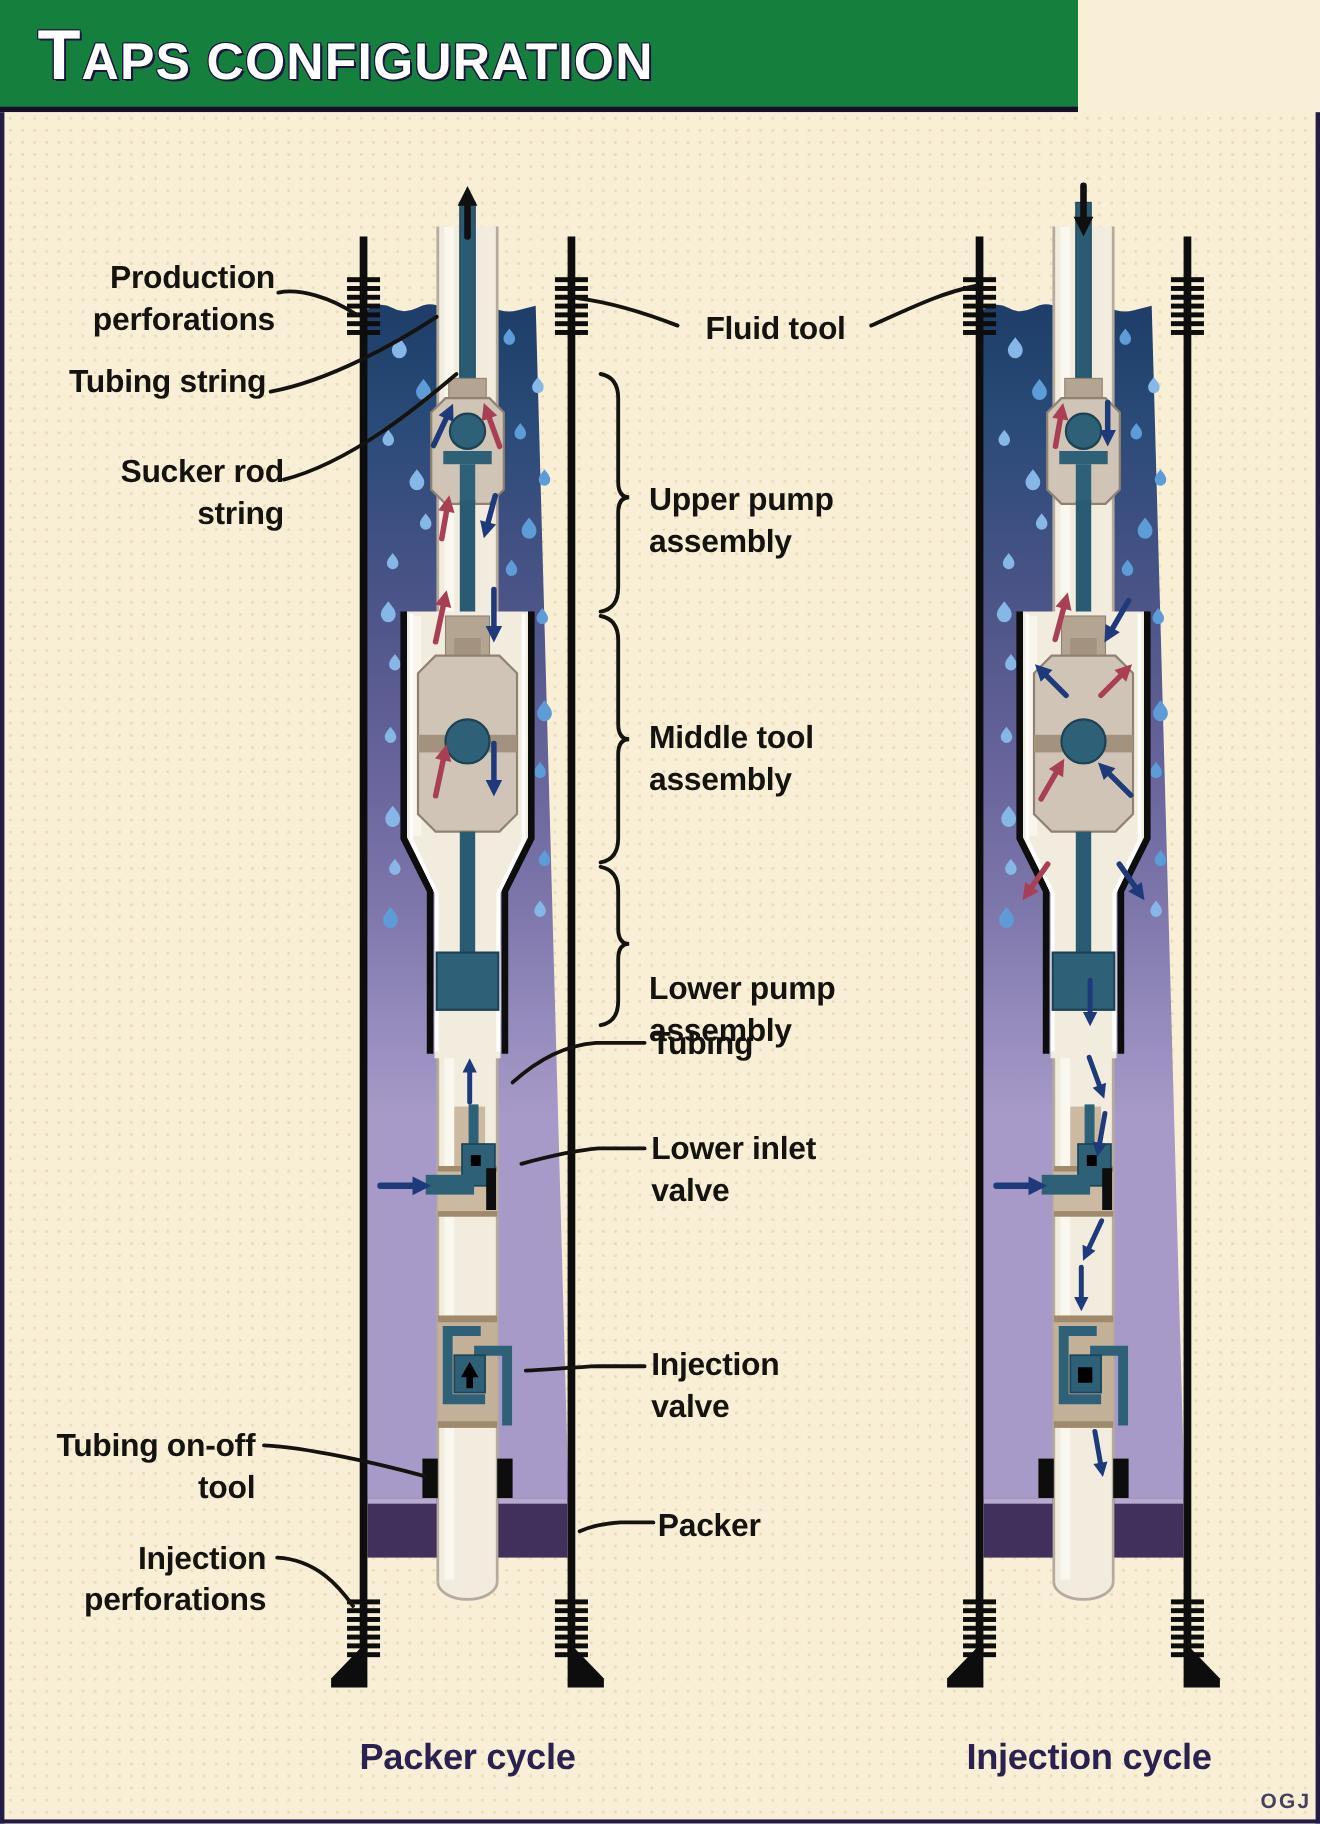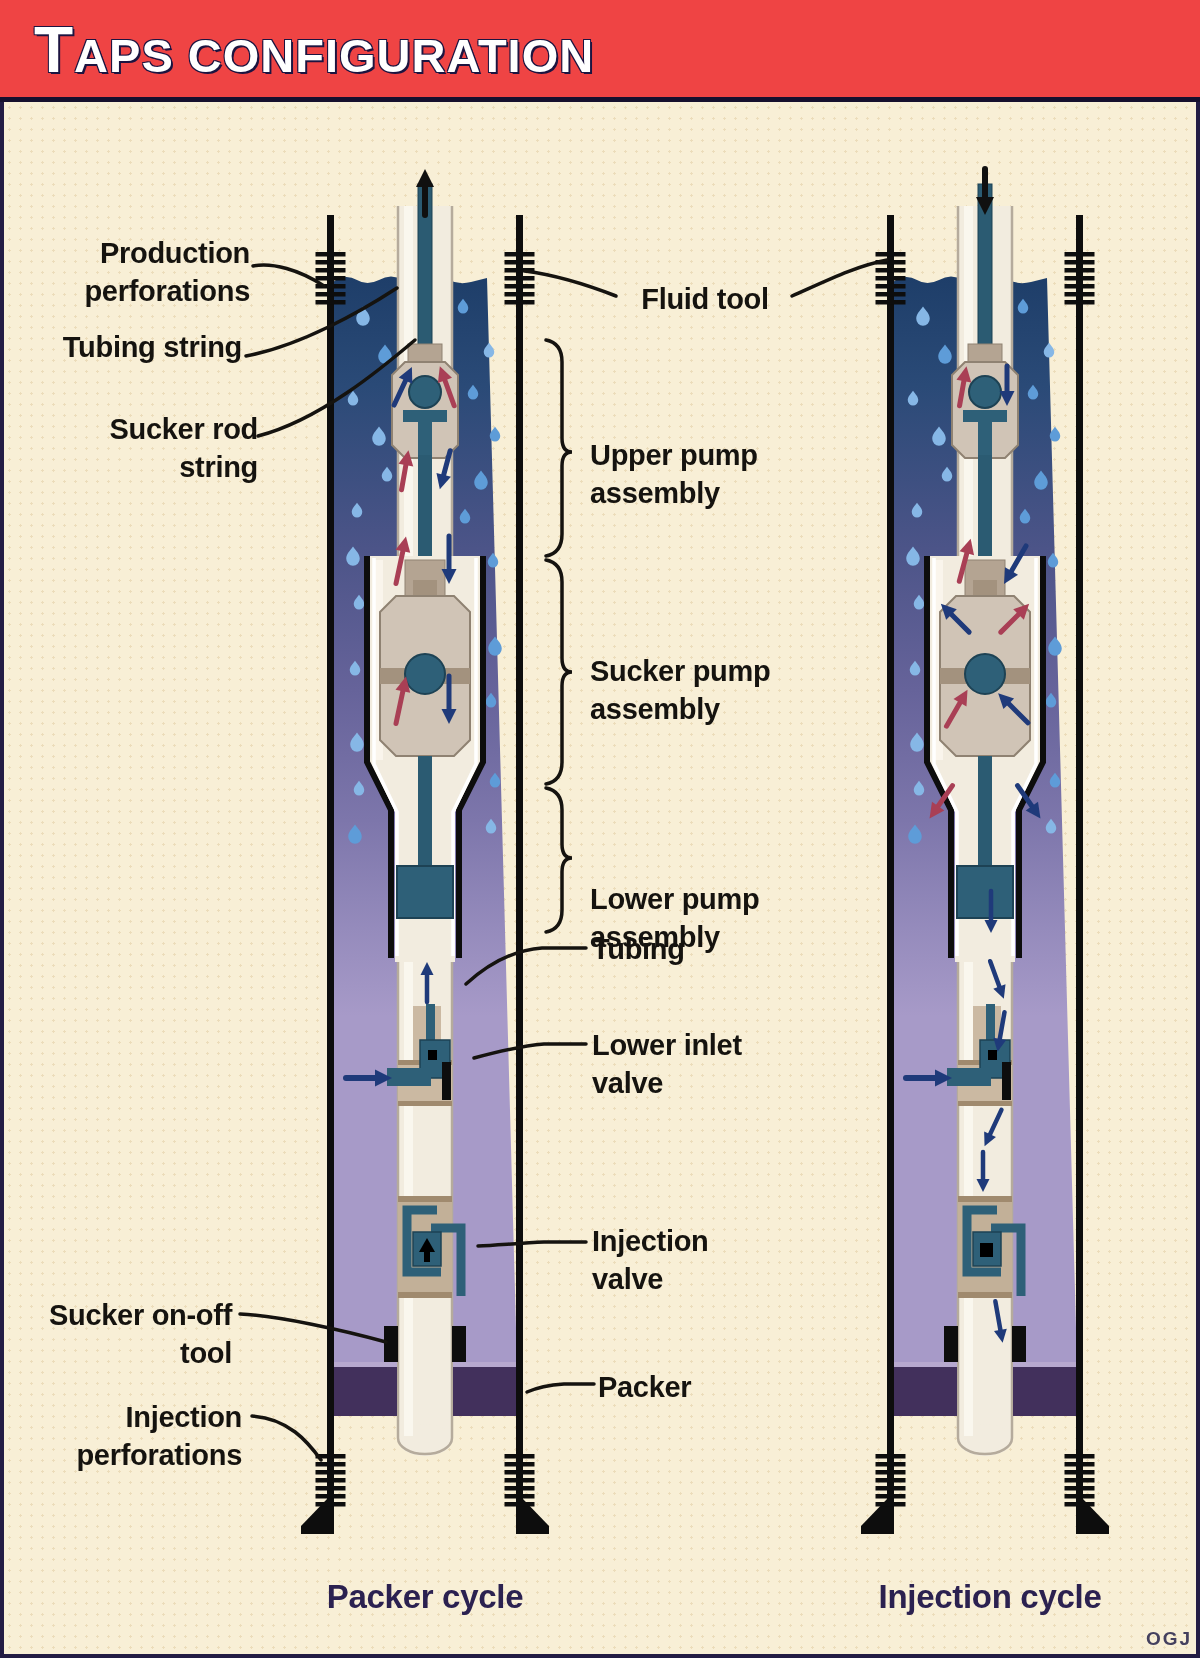--- a/index.html
+++ b/index.html
@@ -1,20 +1,20 @@
 <!DOCTYPE html>
 <html><head>
 <meta charset="utf-8">
 <style>
   html,body{margin:0;padding:0;background:#e8e8e8;}
   #stage{position:relative;width:1200px;height:1658px;overflow:hidden;
          font-family:"Liberation Sans",sans-serif;background:#f8efd6;}
   
-  #header{position:absolute;left:0;top:0;width:1200px;height:102px;
-          background:#ef4444;border-bottom:5px solid #16102e;box-sizing:border-box;}
+  #header{position:absolute;left:0;top:0;width:980px;height:102px;
+          background:#15803d;border-bottom:5px solid #16102e;box-sizing:border-box;}
   #title{position:absolute;left:34px;top:14px;color:#ffffff;font-weight:700;
          text-shadow:2px 2px 0 #1c1440,-1px -1px 0 #1c1440,1px -1px 0 #1c1440,-1px 1px 0 #1c1440;
          letter-spacing:1px;white-space:nowrap;}
   #title .t0{font-size:64px;line-height:72px;}
   #title .t1{font-size:47px;line-height:72px;}
   
   #content{position:absolute;left:0;top:102px;width:1200px;height:1556px;box-sizing:border-box;
            border-left:4px solid #231c44;border-right:4px solid #231c44;border-bottom:4px solid #231c44;
            background-color:#f8efd6;
            background-image:radial-gradient(rgba(214,190,140,.38) 1.2px,transparent 1.3px);
@@ -478,31 +478,31 @@
     </svg>
 
   <div class="lbl r" id="lbl-production">Production
 perforations</div>
   <div class="lbl r" id="lbl-tubing-string">Tubing string</div>
   <div class="lbl r" id="lbl-sucker">Sucker rod
 string</div>
   <div class="lbl" id="lbl-fluid">Fluid tool</div>
   <div class="lbl" id="lbl-upper">Upper pump
 assembly</div>
-  <div class="lbl" id="lbl-middle">Sucker pump
+  <div class="lbl" id="lbl-middle">Middle tool
 assembly</div>
   <div class="lbl" id="lbl-lower">Lower pump
 assembly</div>
   <div class="lbl" id="lbl-tubing">Tubing</div>
   <div class="lbl" id="lbl-lower-inlet">Lower inlet
 valve</div>
   <div class="lbl" id="lbl-injection-valve">Injection
 valve</div>
   <div class="lbl" id="lbl-packer">Packer</div>
-  <div class="lbl r" id="lbl-onoff">Sucker on-off
+  <div class="lbl r" id="lbl-onoff">Tubing on-off
 tool</div>
   <div class="lbl r" id="lbl-inj-perf">Injection
 perforations</div>
 
   <div class="cap" id="cap-lifting">Packer cycle</div>
   <div class="cap" id="cap-injection">Injection cycle</div>
   <div id="logo">OGJ</div>
 </div>
 
 </body></html>

